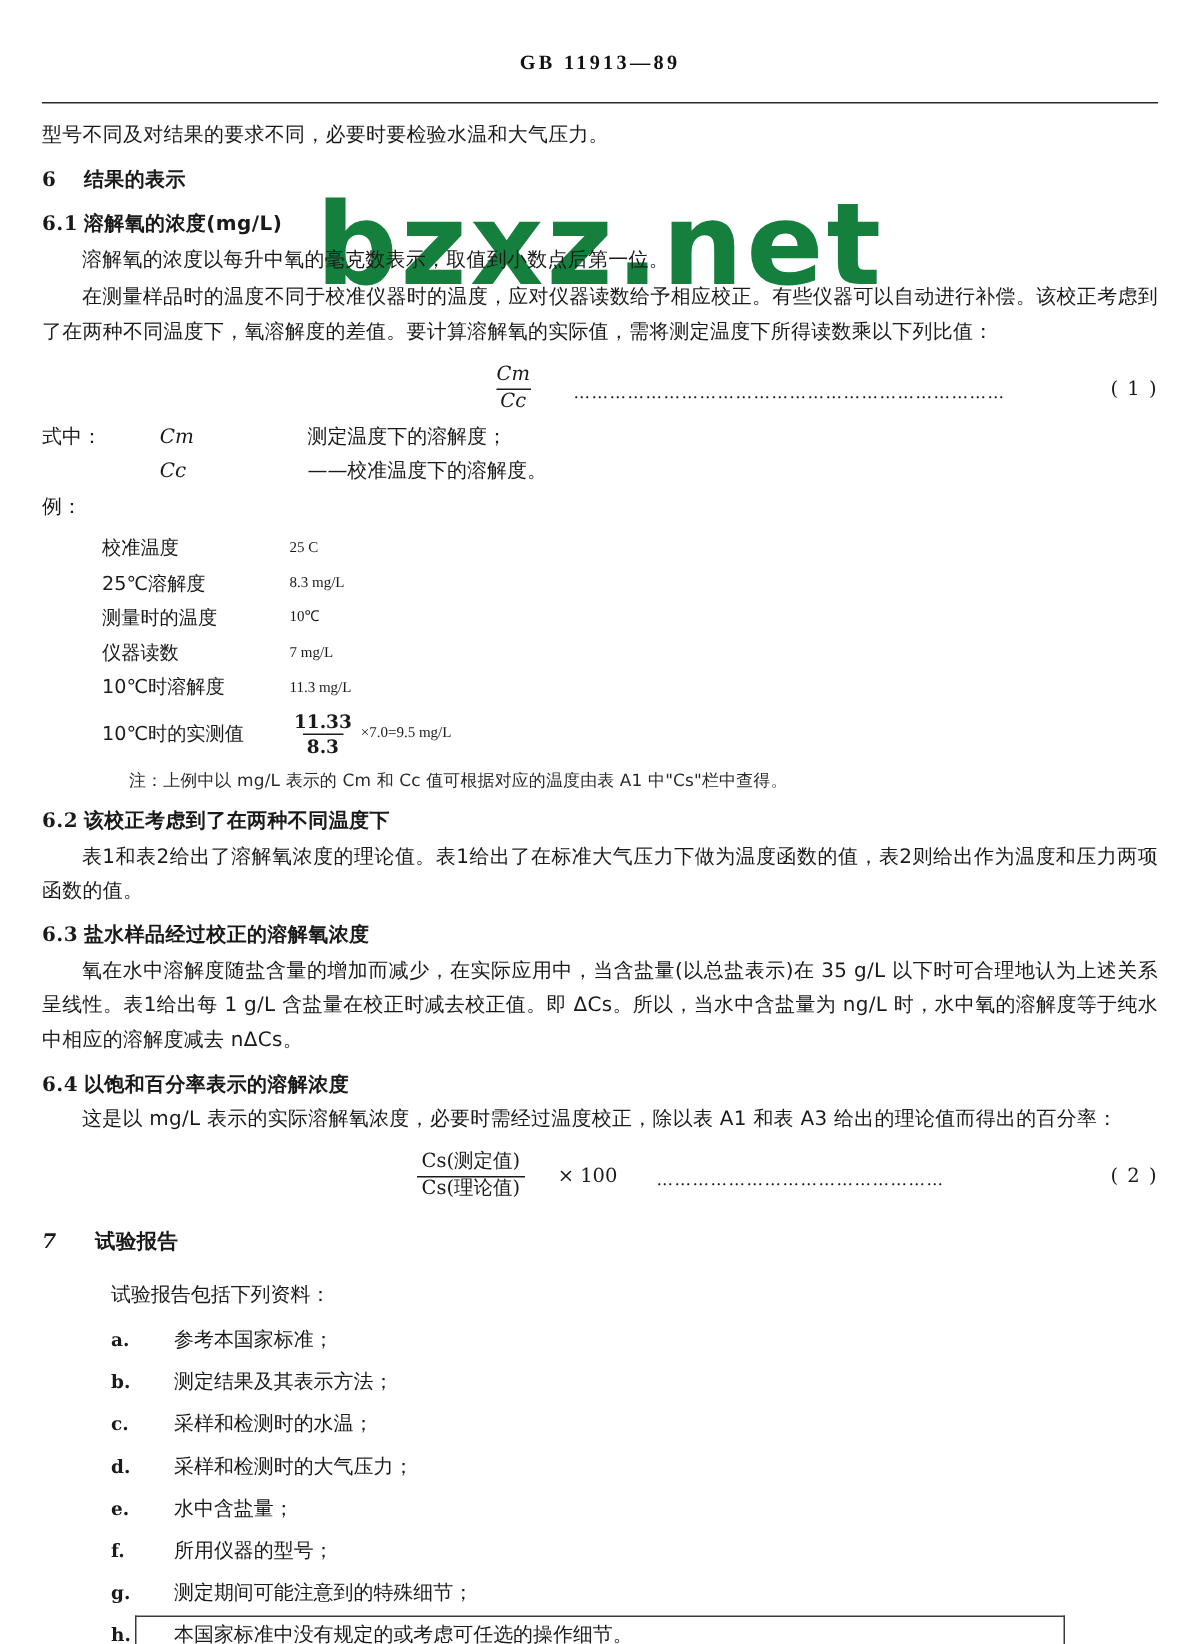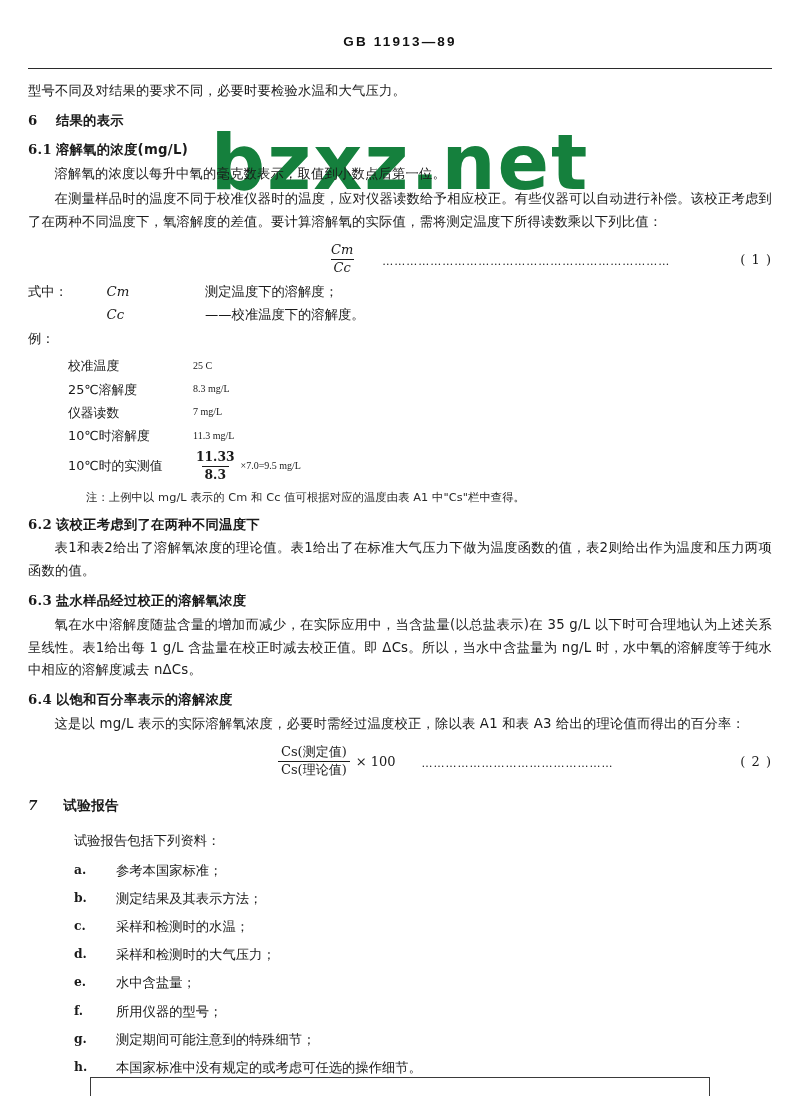--- a/index.html
+++ b/index.html
@@ -40,21 +40,21 @@
   
   .doc-header {
     position: absolute;
     top: 34px;
     left: 28px;
     right: 28px;
     text-align: center;
     z-index: 2;
   }
   .doc-header .std-no {
-    font-family: Liberation Sans, sans-serif;
+    font-family: Liberation Serif, serif;
     font-size: 13.5px;
     font-weight: 700;
     letter-spacing: 2.2px;
     color: #111;
   }
   .header-rule {
     position: absolute;
     top: 68px;
     left: 28px;
     right: 28px;
@@ -242,20 +242,24 @@
     <div class="ex-table">
       <div class="ex-row">
         <span class="ex-key">校准温度</span>
         <span class="ex-val">25 C</span>
       </div>
       <div class="ex-row">
         <span class="ex-key">25℃溶解度</span>
         <span class="ex-val">8.3 mg/L</span>
       </div>
       <div class="ex-row">
+        <span class="ex-key">测量时的温度</span>
+        <span class="ex-val">10℃</span>
+      </div>
+      <div class="ex-row">
         <span class="ex-key">仪器读数</span>
         <span class="ex-val">7 mg/L</span>
       </div>
       <div class="ex-row">
         <span class="ex-key">10℃时溶解度</span>
         <span class="ex-val">11.3 mg/L</span>
       </div>
       <div class="ex-row calc">
         <span class="ex-key">10℃时的实测值</span>
         <span class="frac" style="font-family:'DejaVu Serif',serif;font-size:12.3px">
@@ -282,21 +286,21 @@
       <span class="num lat">6.4</span><span>以饱和百分率表示的溶解浓度</span>
     </div>
     <p class="para indent">这是以 mg/L 表示的实际溶解氧浓度，必要时需经过温度校正，除以表 A1 和表 A3 给出的理论值而得出的百分率：</p>
 
     <div class="formula-row">
       <span class="spacer-l" style="width:250px"></span>
       <span class="frac">
         <span class="num-part">Cs(测定值)</span>
         <span class="den-part">Cs(理论值)</span>
       </span>
-      <span style="margin-left:6px">× 100</span>
+      <span style="margin-left:22px">× 100</span>
       <span class="dots">…………………………………………</span>
       <span class="eq-no">( 2 )</span>
     </div>
 
     <div class="sec-head big">
       <span class="num lat">7</span><span>试验报告</span>
     </div>
 
     <div class="report-intro">试验报告包括下列资料：</div>
 

